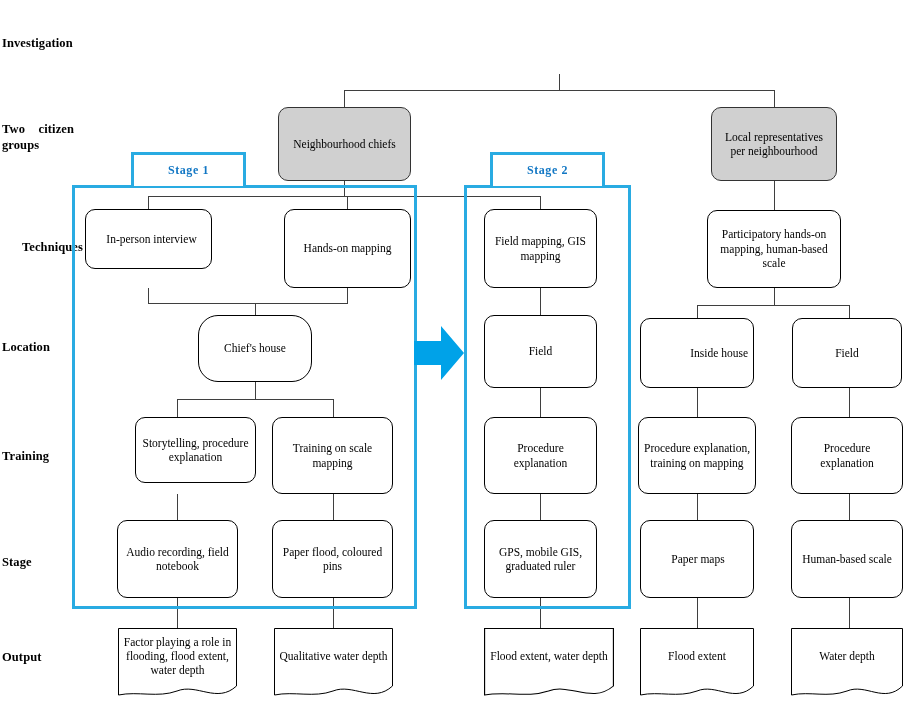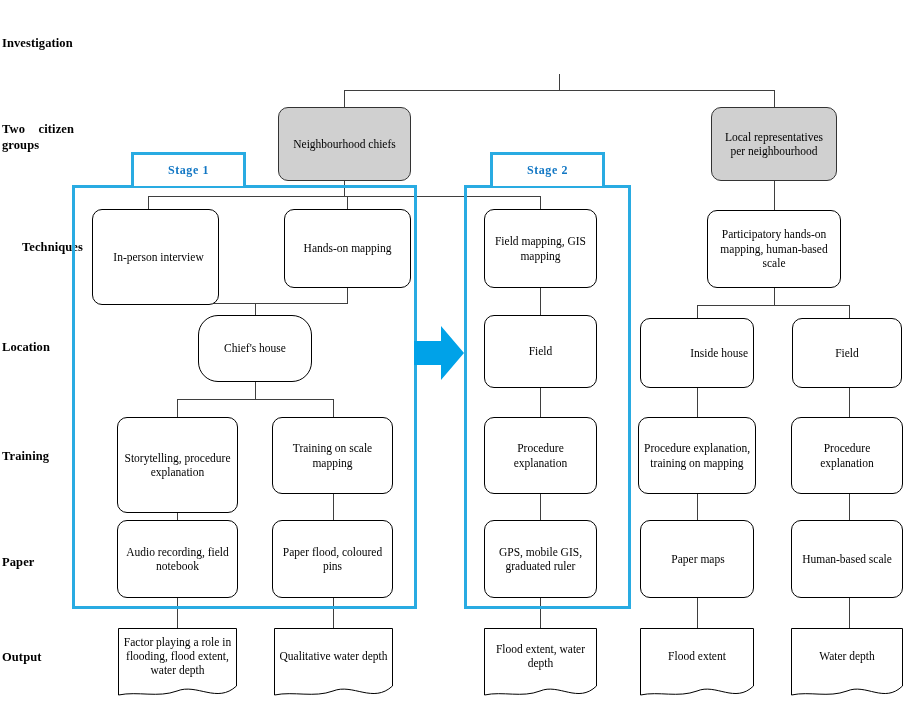--- a/index.html
+++ b/index.html
@@ -147,21 +147,21 @@
 </head>
 <body>
 
 <div id="canvas">
 
   <div class="row-label" style="left:2px; top:36px;">Investigation</div>
   <div class="row-label" style="left:2px; top:122px; text-align:justify; width:72px;">Two citizen groups</div>
   <div class="row-label" style="left:2px; top:240px;margin-left:20px;">Techniques</div>
   <div class="row-label" style="left:2px; top:340px;">Location</div>
   <div class="row-label" style="left:2px; top:449px;">Training</div>
-  <div class="row-label" style="left:2px; top:555px;">Paper</div>
+  <div class="row-label" style="left:2px; top:555px;">Stage</div>
   <div class="row-label" style="left:2px; top:650px;">Output</div>
 
   <div class="conn v" style="left:559px; top:74px; height:16px;"></div>
 
   <div class="conn h" style="left:344px; top:90px; width:431px;"></div>
   <div class="conn v" style="left:344px; top:90px; height:17px;"></div>
   <div class="conn v" style="left:774px; top:90px; height:17px;"></div>
 
   <div class="conn v" style="left:344px; top:181px; height:15px;"></div>
 
@@ -221,21 +221,21 @@
   </div>
 
 
   <div class="node shaded" style="left:278px; top:107px; width:133px; height:74px;">
     <span>Neighbourhood chiefs</span>
   </div>
   <div class="node shaded" style="left:711px; top:107px; width:126px; height:74px;">
     <span>Local representatives per neighbourhood</span>
   </div>
 
-  <div class="node" style="left:92px; top:209px; width:127px; height:96px;padding-left:11px;">
+  <div class="node" style="left:85px; top:209px; width:127px; height:60px;padding-left:11px;">
     <span>In-person interview</span>
   </div>
   <div class="node" style="left:284px; top:209px; width:127px; height:79px;">
     <span>Hands-on mapping</span>
   </div>
   <div class="node" style="left:484px; top:209px; width:113px; height:79px;">
     <span>Field mapping, GIS mapping</span>
   </div>
   <div class="node" style="left:707px; top:210px; width:134px; height:78px;">
     <span>Participatory hands-on mapping, human-based scale</span>
@@ -247,21 +247,21 @@
   <div class="node" style="left:484px; top:315px; width:113px; height:73px;">
     <span>Field</span>
   </div>
   <div class="node" style="left:640px; top:318px; width:114px; height:70px;justify-content:flex-end;">
     <span>Inside house</span>
   </div>
   <div class="node" style="left:792px; top:318px; width:110px; height:70px;">
     <span>Field</span>
   </div>
 
-  <div class="node" style="left:117px; top:417px; width:121px; height:96px;">
+  <div class="node" style="left:135px; top:417px; width:121px; height:66px;">
     <span>Storytelling, procedure explanation</span>
   </div>
   <div class="node" style="left:272px; top:417px; width:121px; height:77px;">
     <span>Training on scale mapping</span>
   </div>
   <div class="node" style="left:484px; top:417px; width:113px; height:77px;">
     <span>Procedure explanation</span>
   </div>
   <div class="node" style="left:638px; top:417px; width:118px; height:77px;">
     <span>Procedure explanation, training on mapping</span>
@@ -293,21 +293,21 @@
     <div class="doc-text">Factor playing a role in flooding, flood extent, water depth</div>
   </div>
 
   <div class="doc" style="left:274px; top:628px; width:119px; height:76px;">
     <svg class="doc-svg" viewBox="0 0 119 76" preserveAspectRatio="none" aria-hidden="true">
       <path d="M0.5,0.5 H118.5 V58 C99,76 79,55 59,63 C40,70 20,63 0.5,67 Z" fill="#ffffff" stroke="#000000" stroke-width="1"></path>
     </svg>
     <div class="doc-text">Qualitative water depth</div>
   </div>
 
-  <div class="doc" style="left:484px; top:628px; width:113px; height:76px;">
+  <div class="doc" style="left:484px; top:628px; width:130px; height:76px;">
     <svg class="doc-svg" viewBox="0 0 113 76" preserveAspectRatio="none" aria-hidden="true">
       <path d="M0.5,0.5 H112.5 V58 C94,76 75,55 56,63 C38,70 19,63 0.5,67 Z" fill="#ffffff" stroke="#000000" stroke-width="1"></path>
     </svg>
     <div class="doc-text">Flood extent, water depth</div>
   </div>
 
   <div class="doc" style="left:640px; top:628px; width:114px; height:76px;">
     <svg class="doc-svg" viewBox="0 0 114 76" preserveAspectRatio="none" aria-hidden="true">
       <path d="M0.5,0.5 H113.5 V58 C95,76 76,55 57,63 C38,70 19,63 0.5,67 Z" fill="#ffffff" stroke="#000000" stroke-width="1"></path>
     </svg>

